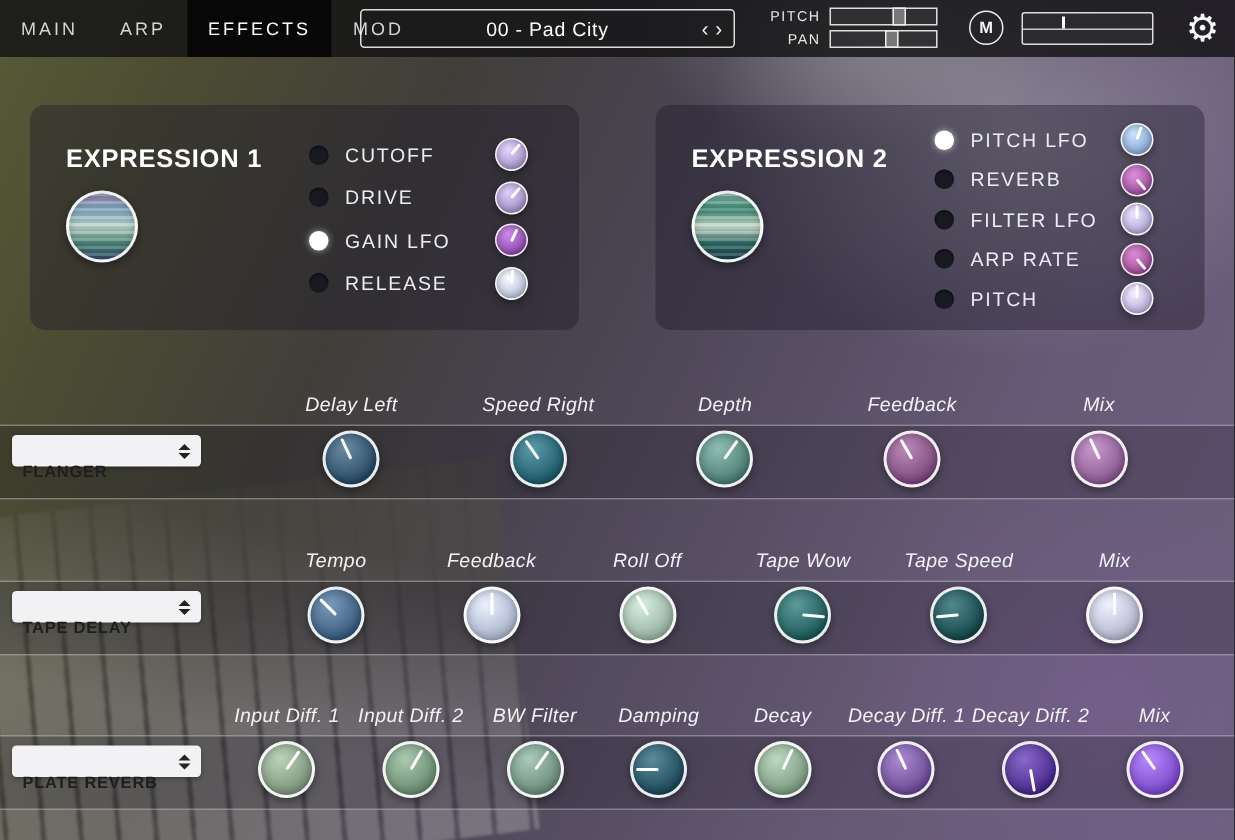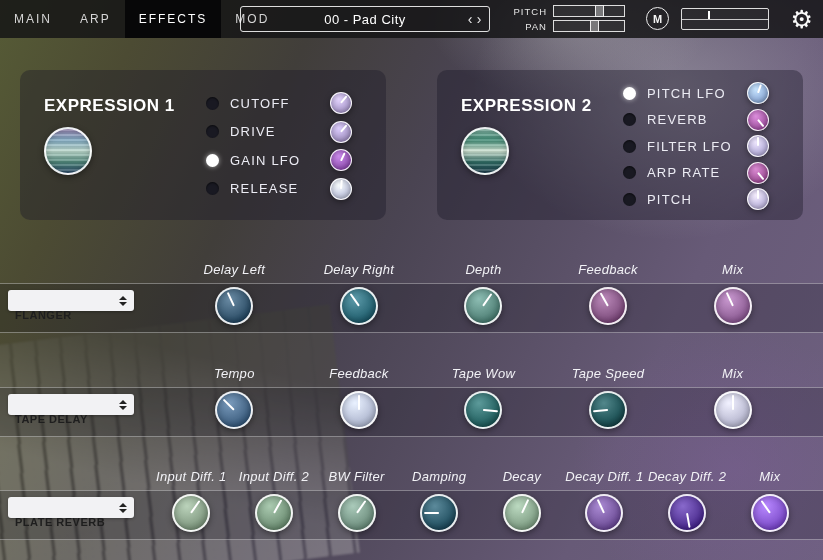--- a/index.html
+++ b/index.html
@@ -209,21 +209,21 @@
         </span>
     </div>
     <div class="knob-row" id="fx0knobs">
         <div class="kcell">
           <div class="klabel">Delay Left</div>
           <div class="knob med" style="background: radial-gradient(circle at 38% 30%, rgb(105, 138, 163) 0%, rgb(60, 93, 118) 52%, rgb(0, 33, 58) 100%);">
             <div class="needle" style="transform: rotate(-25deg);"></div>
           </div>
         </div>
         <div class="kcell">
-          <div class="klabel">Delay Right</div>
+          <div class="klabel">Speed Right</div>
           <div class="knob med" style="background: radial-gradient(circle at 38% 30%, rgb(92, 154, 169) 0%, rgb(47, 109, 124) 52%, rgb(0, 49, 64) 100%);">
             <div class="needle" style="transform: rotate(-35deg);"></div>
           </div>
         </div>
         <div class="kcell">
           <div class="klabel">Depth</div>
           <div class="knob med" style="background: radial-gradient(circle at 38% 30%, rgb(140, 188, 178) 0%, rgb(95, 143, 133) 52%, rgb(35, 83, 73) 100%);">
             <div class="needle" style="transform: rotate(35deg);"></div>
           </div>
         </div>
@@ -257,20 +257,26 @@
             <div class="needle" style="transform: rotate(-45deg);"></div>
           </div>
         </div>
         <div class="kcell">
           <div class="klabel">Feedback</div>
           <div class="knob med" style="background: radial-gradient(circle at 38% 30%, rgb(233, 241, 255) 0%, rgb(188, 196, 218) 52%, rgb(128, 136, 158) 100%);">
             <div class="needle" style="transform: rotate(0deg);"></div>
           </div>
         </div>
         <div class="kcell">
+          <div class="klabel">Roll Off</div>
+          <div class="knob med" style="background: radial-gradient(circle at 38% 30%, rgb(215, 239, 223) 0%, rgb(170, 194, 178) 52%, rgb(110, 134, 118) 100%);">
+            <div class="needle" style="transform: rotate(-30deg);"></div>
+          </div>
+        </div>
+        <div class="kcell">
           <div class="klabel">Tape Wow</div>
           <div class="knob med" style="background: radial-gradient(circle at 38% 30%, rgb(92, 154, 154) 0%, rgb(47, 109, 109) 52%, rgb(0, 49, 49) 100%);">
             <div class="needle" style="transform: rotate(95deg);"></div>
           </div>
         </div>
         <div class="kcell">
           <div class="klabel">Tape Speed</div>
           <div class="knob med" style="background: radial-gradient(circle at 38% 30%, rgb(82, 135, 139) 0%, rgb(37, 90, 94) 52%, rgb(0, 30, 34) 100%);">
             <div class="needle" style="transform: rotate(-95deg);"></div>
           </div>

